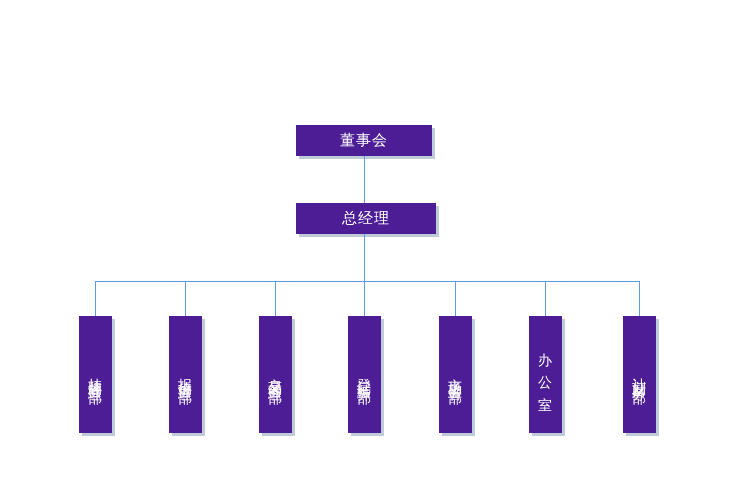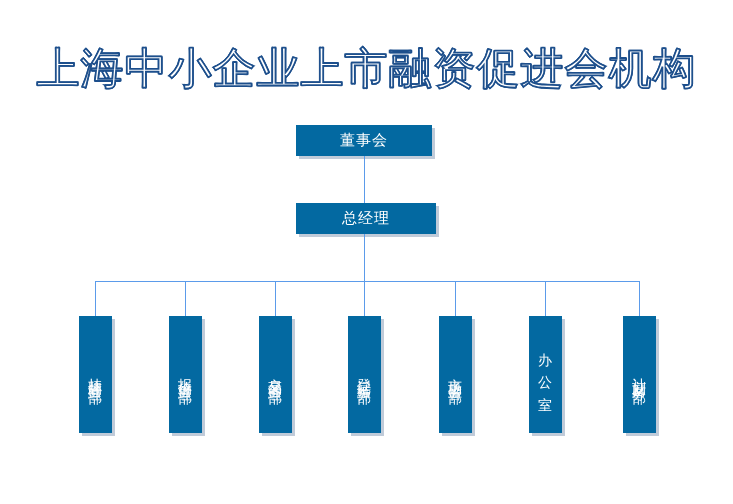--- a/index.html
+++ b/index.html
@@ -44,21 +44,21 @@
   .conn {
     position: absolute;
     background: #5b9bea;
   }
   .conn-v { width: 1px; }
   .conn-h { height: 1px; }
 
   
   .node {
     position: absolute;
-    background: #0369a1;
+    background: #4c1d95;
     box-shadow: 3px 3px 0 0 rgba(140,160,185,0.55);
     color: #ffffff;
     box-sizing: border-box;
   }
   .node-top {
     height: 31px;
     line-height: 31px;
     text-align: center;
     font-size: 15px;
     letter-spacing: 1px;
@@ -80,21 +80,20 @@
     white-space: nowrap;
     line-height: 1;
   }
   .node-dept.sparse .vtext { letter-spacing: 22px; }
 </style>
 </head>
 <body>
 
 <div id="stage">
 
-  <div id="chart-title">上海中小企业上市融资促进会机构</div>
 
   <div class="node node-top" style="left:296px; top:125px; width:136px;">
     <span>董事会</span>
   </div>
 
   <div class="conn conn-v" style="left:364px; top:156px; height:48px;"></div>
 
   <div class="node node-top" style="left:296px; top:203px; width:140px;">
     <span>总经理</span>
   </div>

